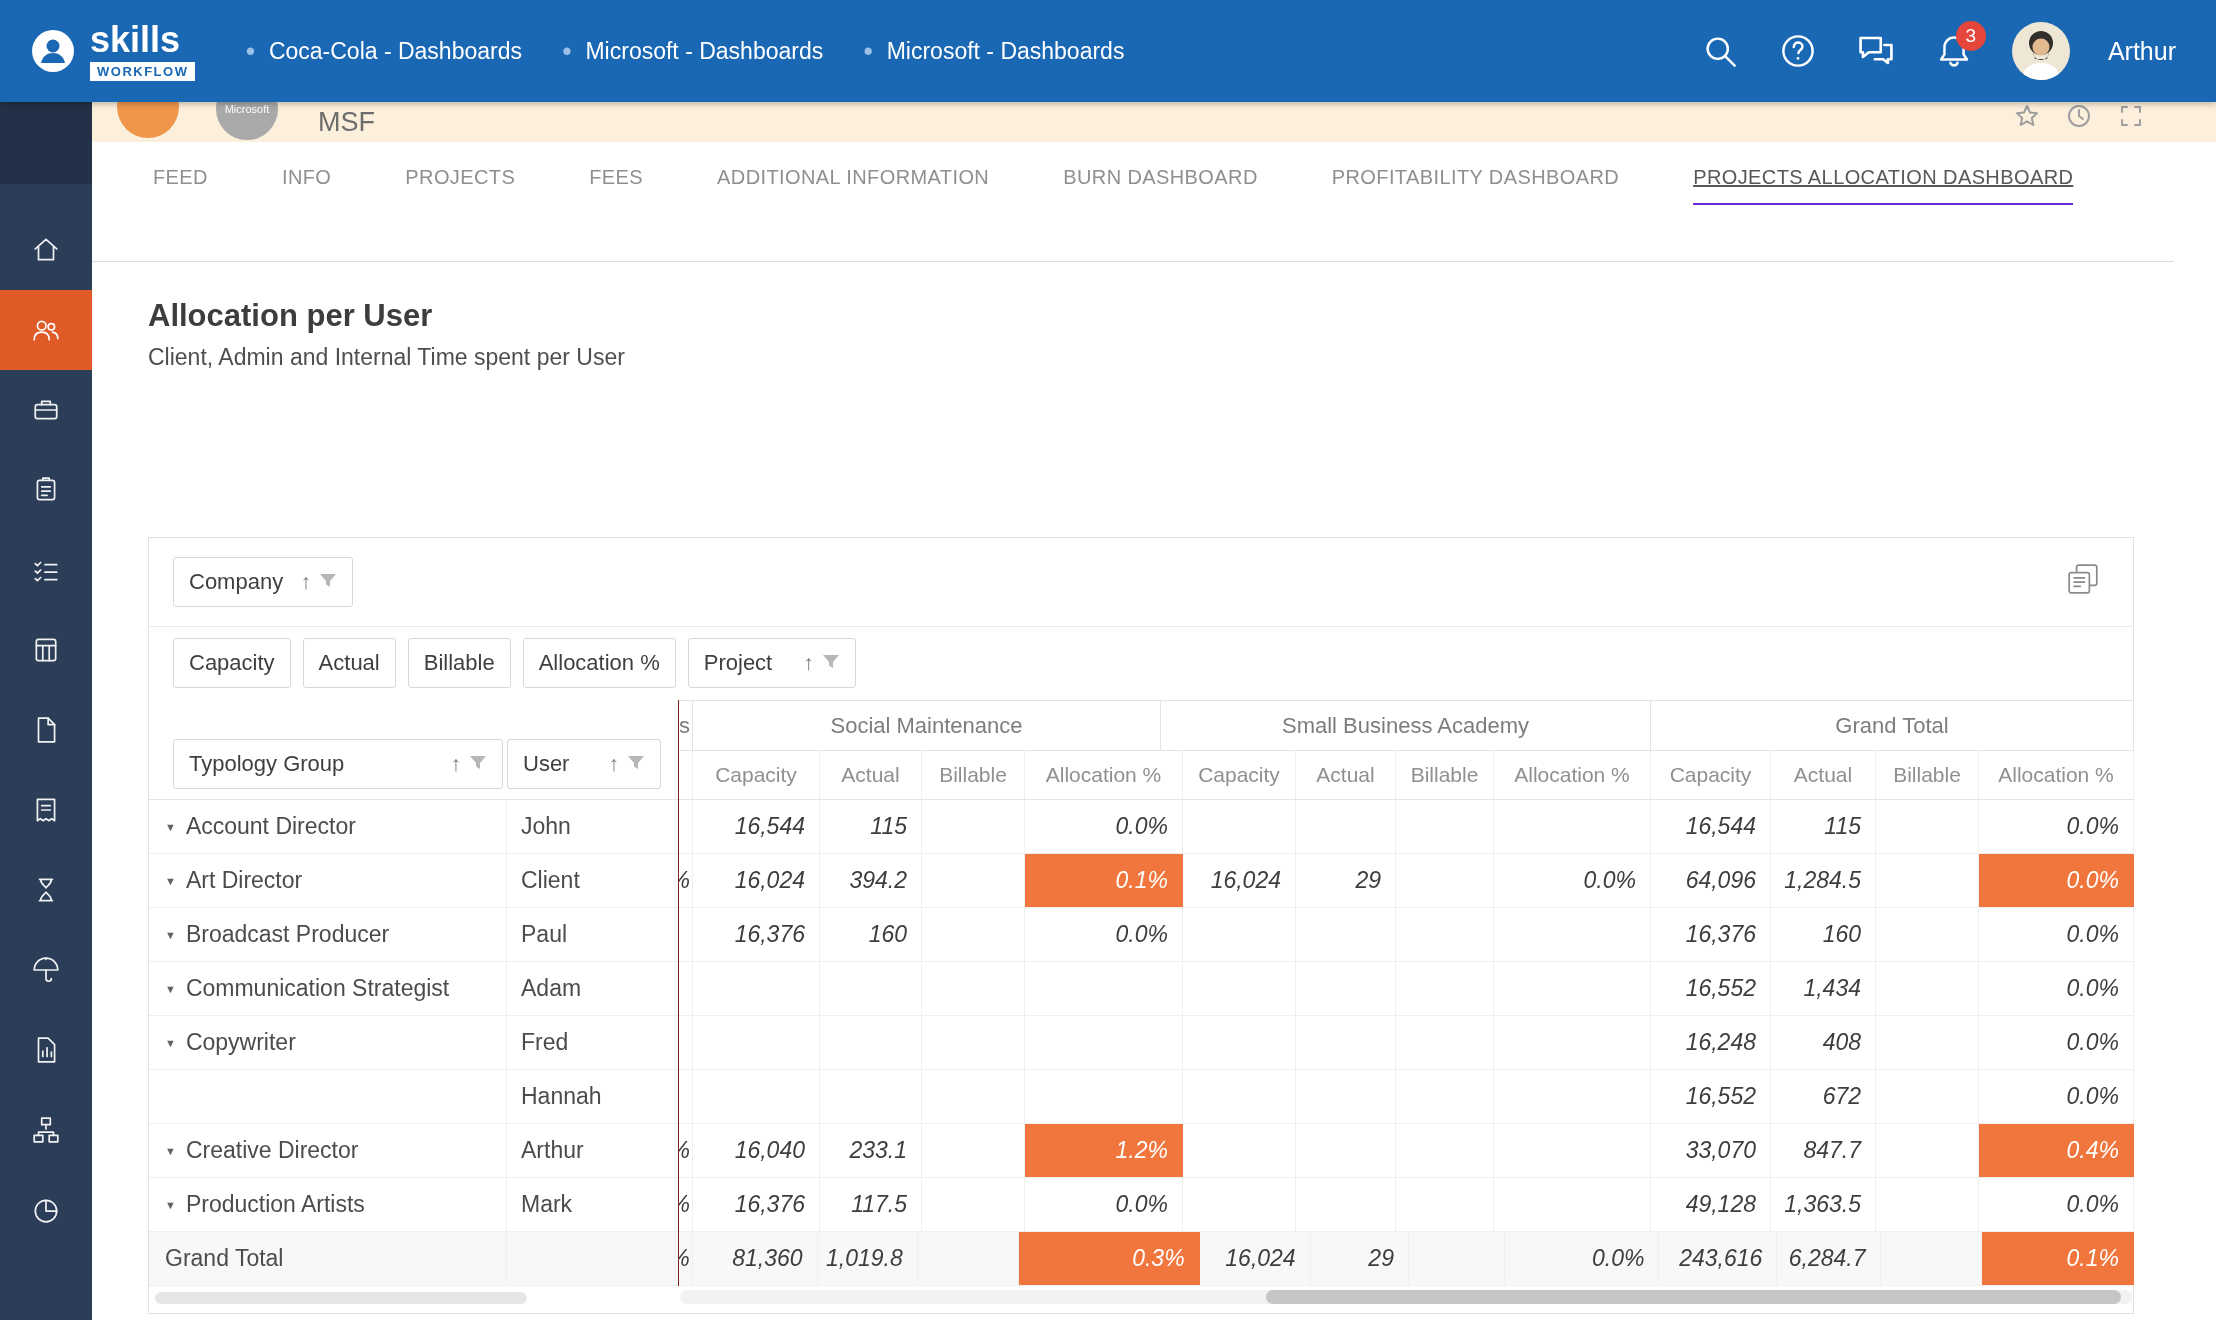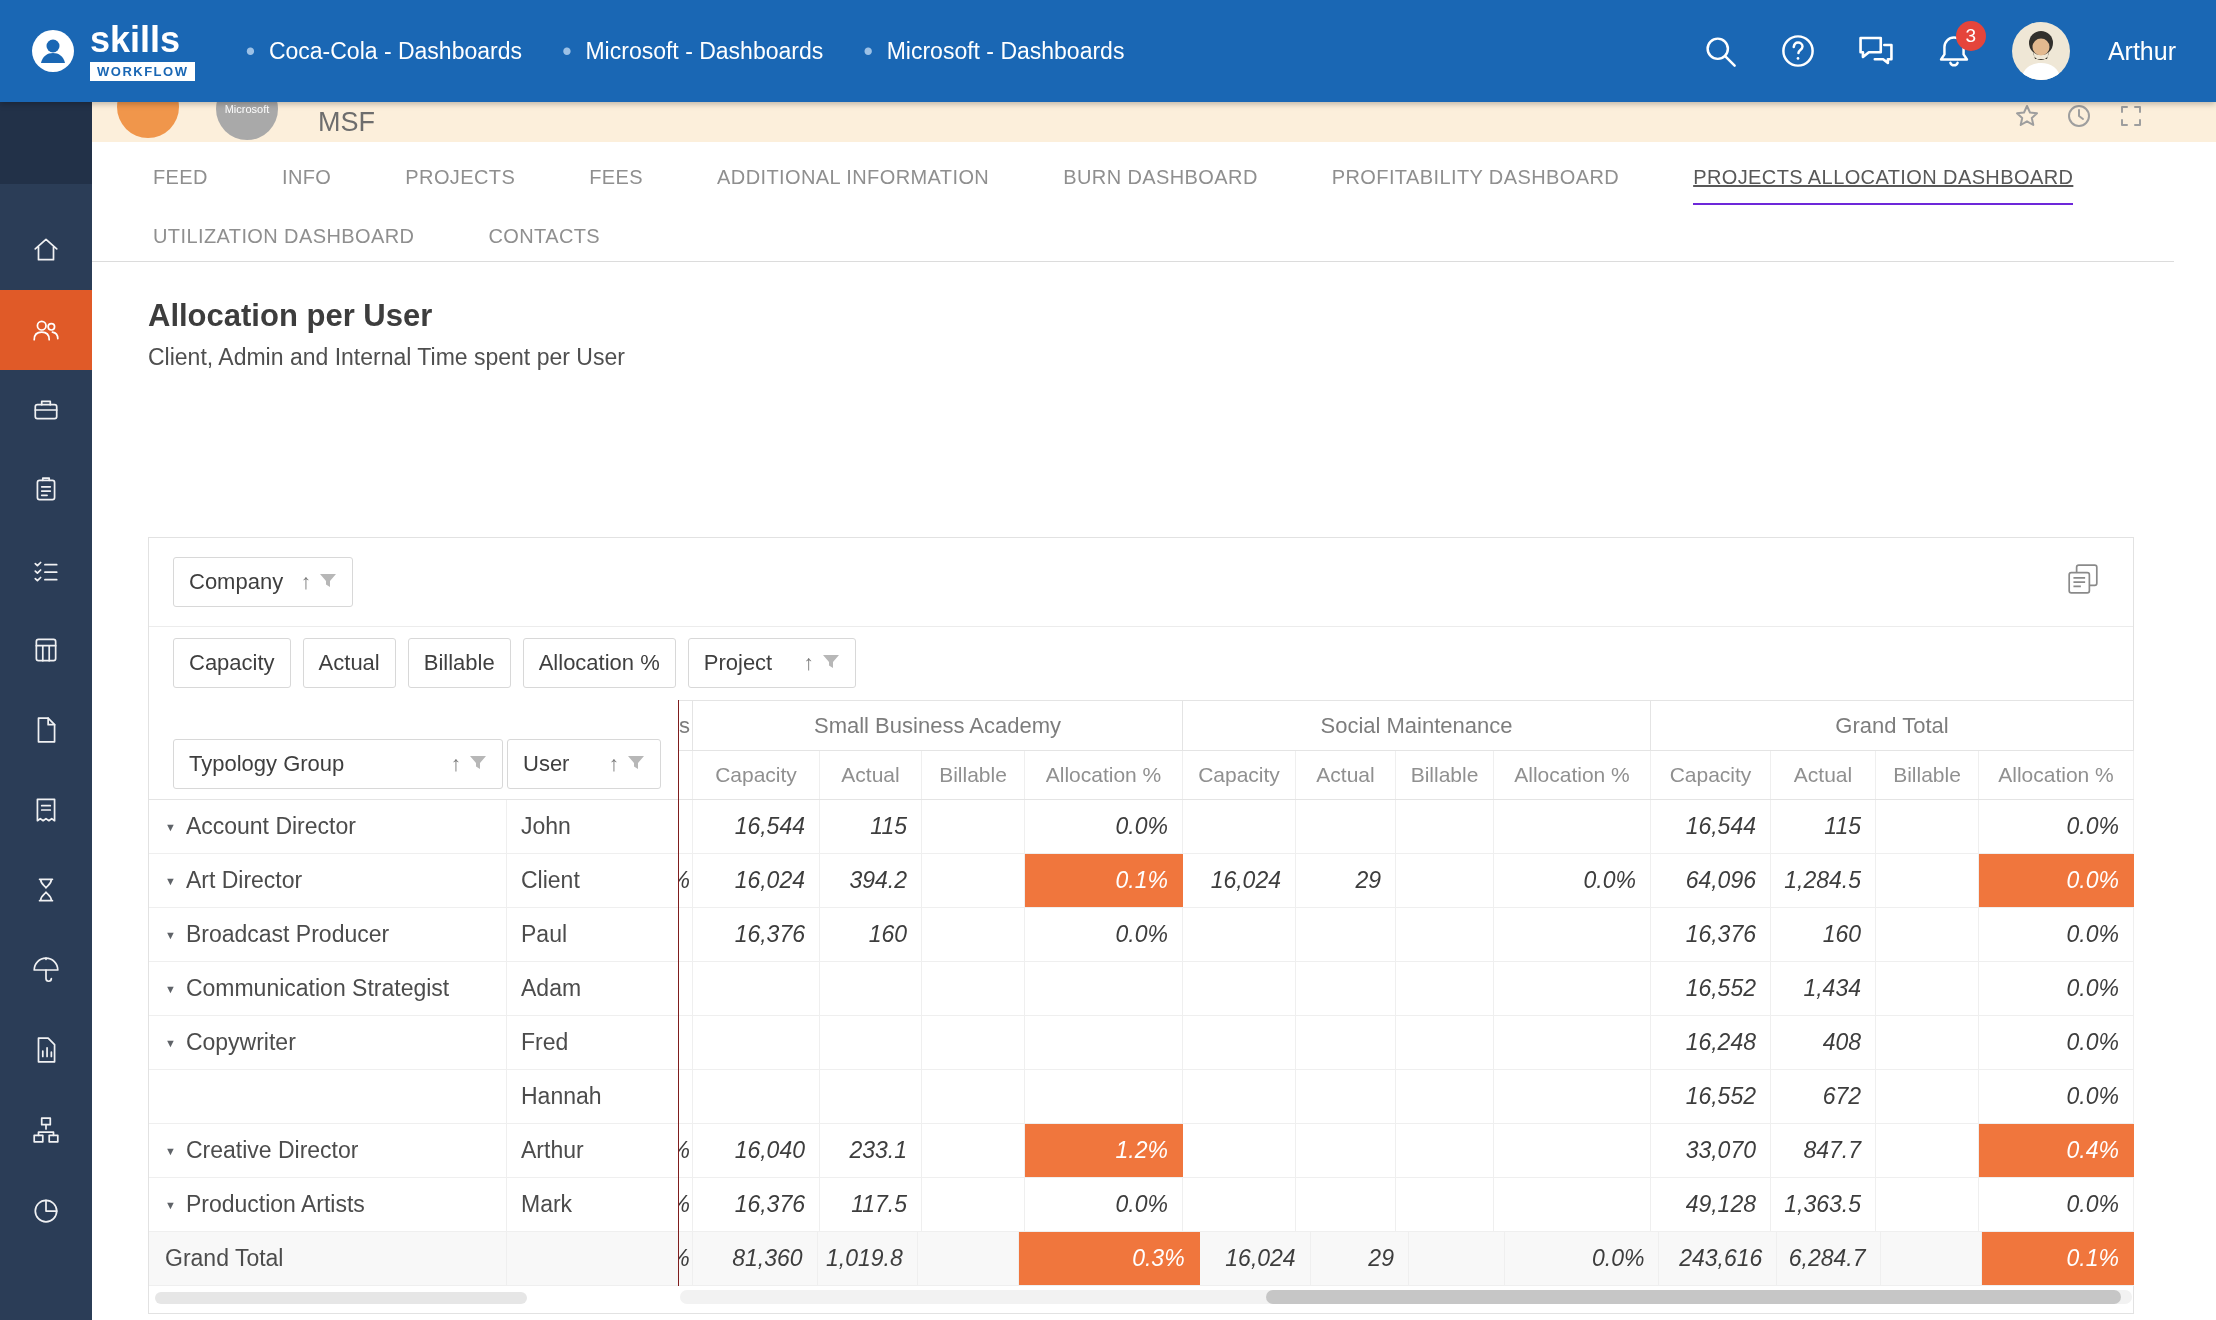--- a/index.html
+++ b/index.html
@@ -283,24 +283,20 @@
   <div class="tabrow tabrow1">
     <span class="tab">FEED</span>
     <span class="tab">INFO</span>
     <span class="tab">PROJECTS</span>
     <span class="tab">FEES</span>
     <span class="tab">ADDITIONAL INFORMATION</span>
     <span class="tab">BURN DASHBOARD</span>
     <span class="tab">PROFITABILITY DASHBOARD</span>
     <span class="tab active">PROJECTS ALLOCATION DASHBOARD</span>
   </div>
-  <div class="tabrow tabrow2">
-    <span class="tab">UTILIZATION DASHBOARD</span>
-    <span class="tab">CONTACTS</span>
-  </div>
 </div>
 <div class="tabs-divider"></div>
 
 <main class="content">
   <h1 class="page-title">Allocation per User</h1>
   <p class="page-subtitle">Client, Admin and Internal Time spent per User</p>
 
   <section class="pivot">
     <div class="company-row">
       <button class="fbtn" style="width:180px">
@@ -412,22 +408,22 @@
                 <div class="t-label">Grand Total</div>
               </div>
               <div class="u-cell"></div>
             </div>
           </div>
       </div>
 
       <div class="data-pane">
         <div class="dp-ghead" id="dp-ghead">
             <div class="cell sliver ghc" style="width: 14px;">s</div>
+            <div class="cell ghc" style="width: 468px;">Social Maintenance</div>
             <div class="cell ghc" style="width: 490px;">Small Business Academy</div>
-            <div class="cell ghc" style="width: 468px;">Social Maintenance</div>
             <div class="cell ghc" style="width: 483px;">Grand Total</div>
           </div>
         <div class="dp-mhead" id="dp-mhead">
             <div class="cell sliver mhc" style="width: 14px;"></div>
             <div class="cell mhc" style="width: 127px;">Capacity</div>
             <div class="cell mhc" style="width: 102px;">Actual</div>
             <div class="cell mhc" style="width: 103px;">Billable</div>
             <div class="cell mhc" style="width: 158px;">Allocation %</div>
             <div class="cell mhc" style="width: 113px;">Capacity</div>
             <div class="cell mhc" style="width: 100px;">Actual</div>

